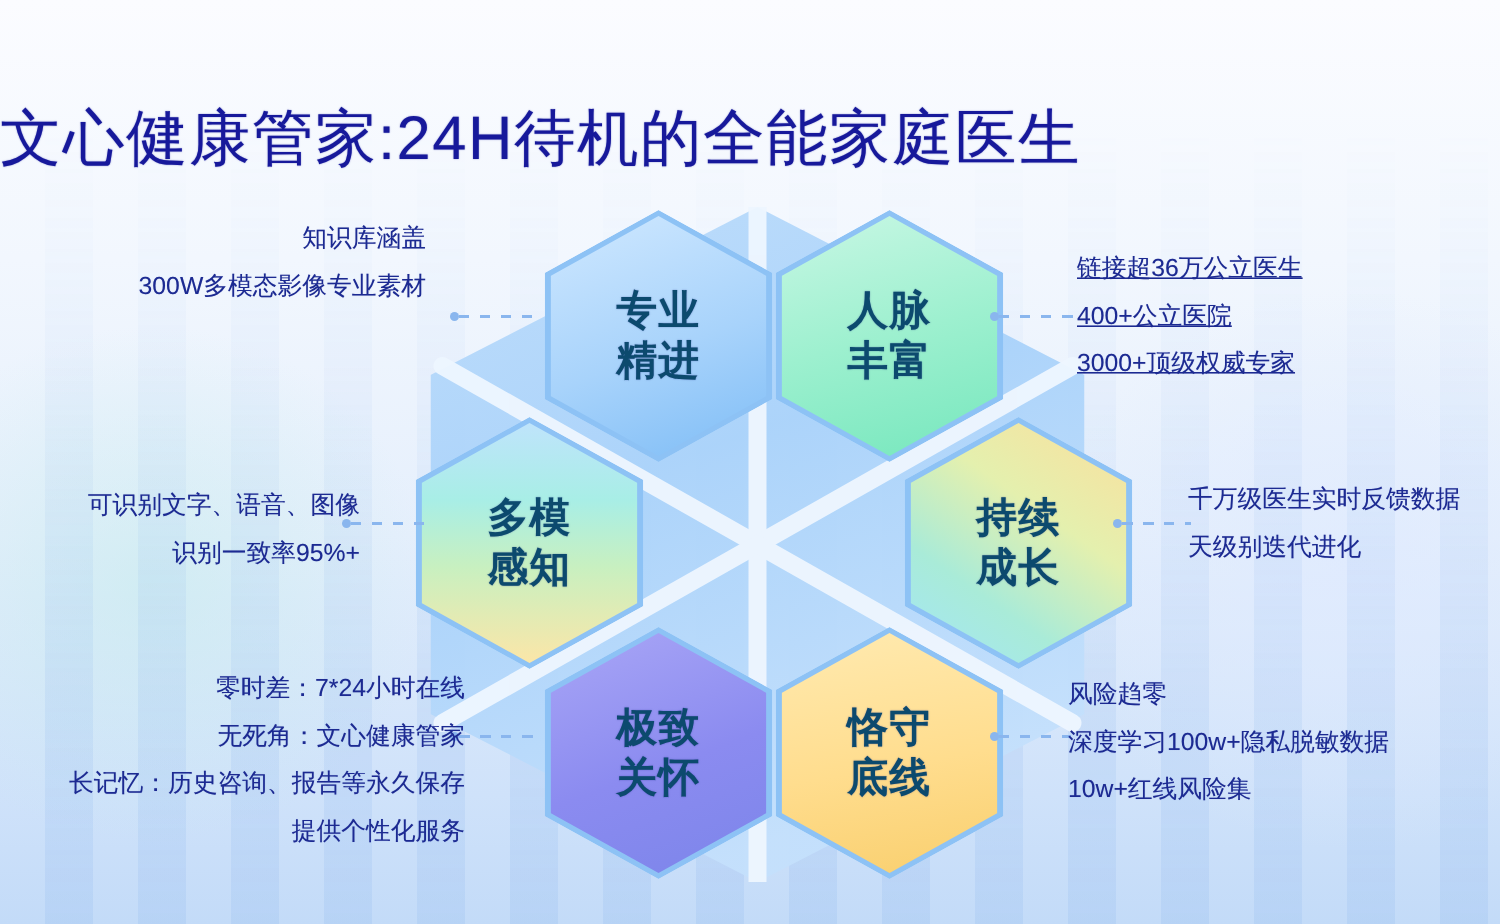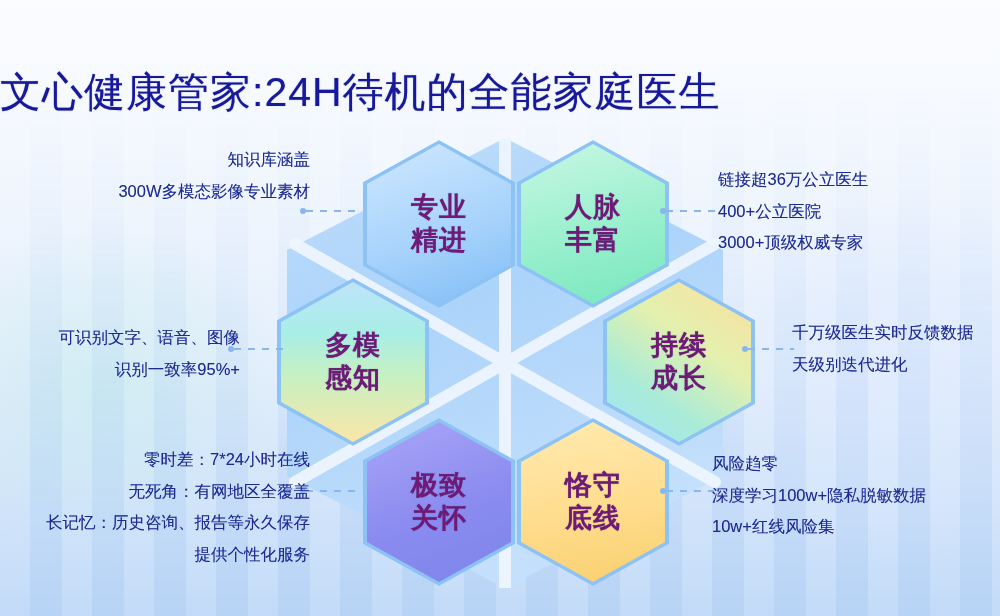--- a/index.html
+++ b/index.html
@@ -63,21 +63,21 @@
     background:#8dc2f5;
   }
   .hex .face{
     position:absolute;left:4px;top:4px;right:4px;bottom:4px;
     -webkit-clip-path:polygon(50% 0%,100% 25%,100% 75%,50% 100%,0% 75%,0% 25%);
             clip-path:polygon(50% 0%,100% 25%,100% 75%,50% 100%,0% 75%,0% 25%);
   }
   .hex .hlabel{
     position:relative;z-index:3;text-align:center;
     font-size:27px;font-weight:bold;line-height:1.22;
-    color:#701a75;white-space:pre-line;letter-spacing:1px;
+    color:#0c4a6e;white-space:pre-line;letter-spacing:1px;
     text-shadow:0 0 1px rgba(20,26,125,.5);
   }
 
   
   .h-pro  {left:108px;  top:12px;}
   .h-net  {left:262px;  top:12px;}
   .h-multi{left:22px;   top:150px;}
   .h-grow {left:348px;  top:150px;}
   .h-care {left:108px;  top:290px;}
   .h-base2{left:262px;  top:290px;}
@@ -88,22 +88,22 @@
   .f-grow {background:linear-gradient(215deg,#fbdf9d 0%,#e4f0ae 38%,#a9ebd8 70%,#a3e6f6 100%);}
   .f-care {background:linear-gradient(160deg,#a9a6f6 0%,#8b8bf0 55%,#7c85ea 100%);}
   .f-base2{background:linear-gradient(170deg,#ffeab0 0%,#ffdd8e 55%,#f9cf6e 100%);}
 
   
   .blk{position:absolute;color:#1c2a92;font-size:16.5px;line-height:1.92;white-space:nowrap;}
   .blk.r{text-align:right;}
   .blk.l{text-align:left;}
   .blk div{text-shadow:0 0 .5px rgba(28,42,146,.35);}
 
-  .blk-kb   {right:690px; top:144px;}
-  .blk-net  {left:718px;  top:164px;}
+  .blk-kb   {right:716px; top:144px;}
+  .blk-net  {left:718px;  top:164px;text-decoration:underline;}
   .blk-multi{right:760px; top:322px;}
   .blk-grow {left:792px;  top:318px;font-family:Liberation Mono, monospace;}
   .blk-care {right:690px; top:444px;}
   .blk-base {left:712px;  top:448px;}
 
   
   .conn{position:absolute;height:10px;display:flex;align-items:center;}
   .conn .dot{width:6px;height:6px;border-radius:50%;background:#8ab6ee;flex:0 0 auto;}
   .conn .dash{
     flex:1 1 auto;height:2px;
@@ -235,21 +235,21 @@
     <div>识别一致率95%+</div>
   </div>
 
   <div class="blk l blk-grow">
     <div>千万级医生实时反馈数据</div>
     <div>天级别迭代进化</div>
   </div>
 
   <div class="blk r blk-care">
     <div>零时差：7*24小时在线</div>
-    <div>无死角：有网地区全覆盖</div>
+    <div>无死角：文心健康管家</div>
     <div>长记忆：历史咨询、报告等永久保存</div>
     <div>提供个性化服务</div>
   </div>
 
   <div class="blk l blk-base">
     <div>风险趋零</div>
     <div>深度学习100w+隐私脱敏数据</div>
     <div>10w+红线风险集</div>
   </div>
 

